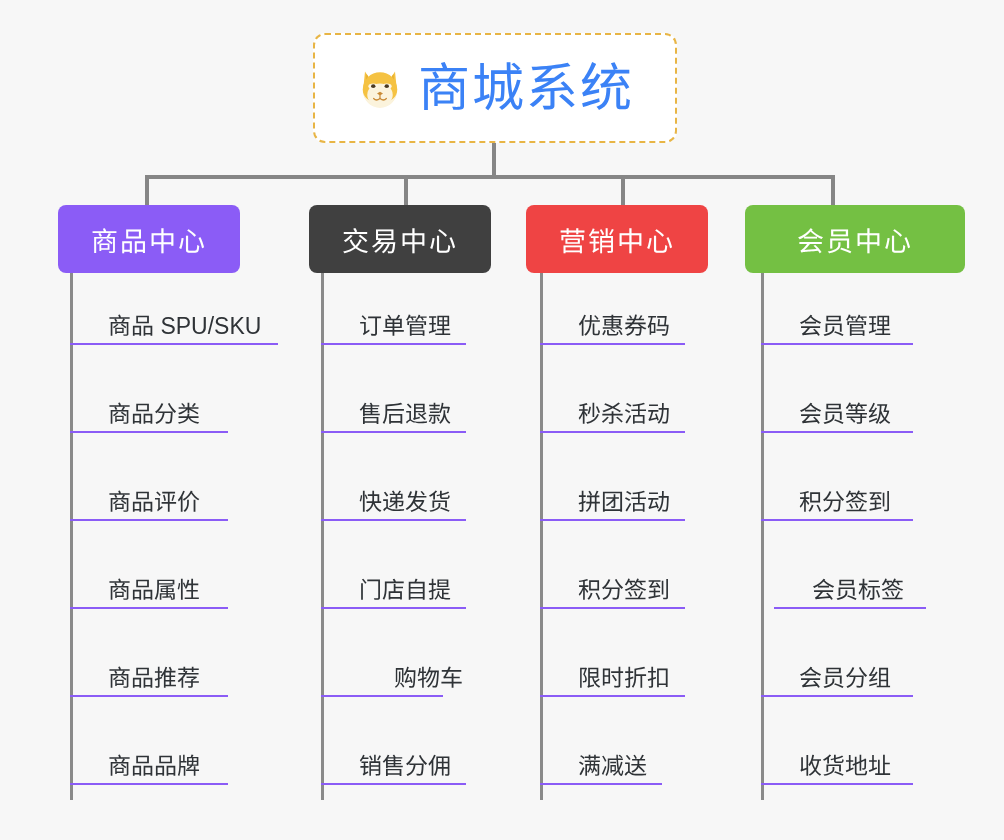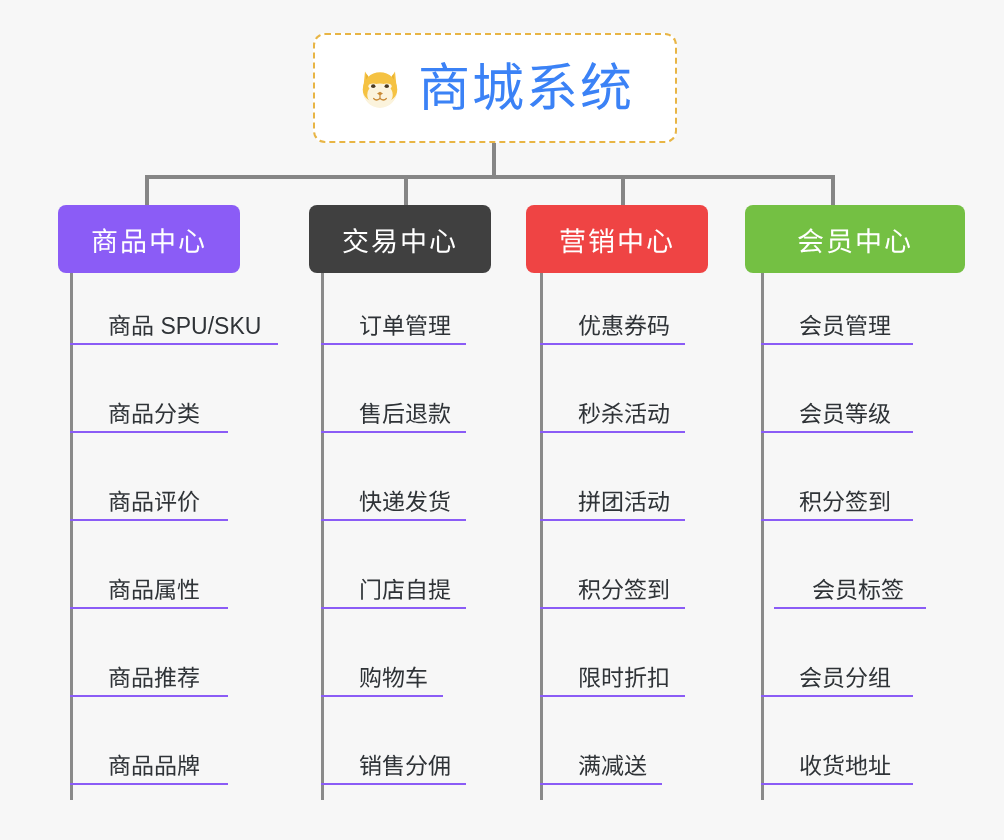--- a/index.html
+++ b/index.html
@@ -162,21 +162,21 @@
   </div>
   <div class="leaf" style="left:321px; top:361px; width:145px;">
     <span class="leaf-label">售后退款</span>
   </div>
   <div class="leaf" style="left:321px; top:449px; width:145px;">
     <span class="leaf-label">快递发货</span>
   </div>
   <div class="leaf" style="left:321px; top:537px; width:145px;">
     <span class="leaf-label">门店自提</span>
   </div>
-  <div class="leaf" style="left:321px; top:625px; width:122px;">
+  <div class="leaf" style="left:321px; top:625px; width:122px;padding-left:35px;">
     <span class="leaf-label">购物车</span>
   </div>
   <div class="leaf" style="left:321px; top:713px; width:145px;">
     <span class="leaf-label">销售分佣</span>
   </div>
 
   <div class="cat-card" style="left:526px; top:205px; width:182px; background:#ef4444;">
     <span>营销中心</span>
   </div>
   <div class="spine" style="left:540px; top:273px; height:527px;"></div>

